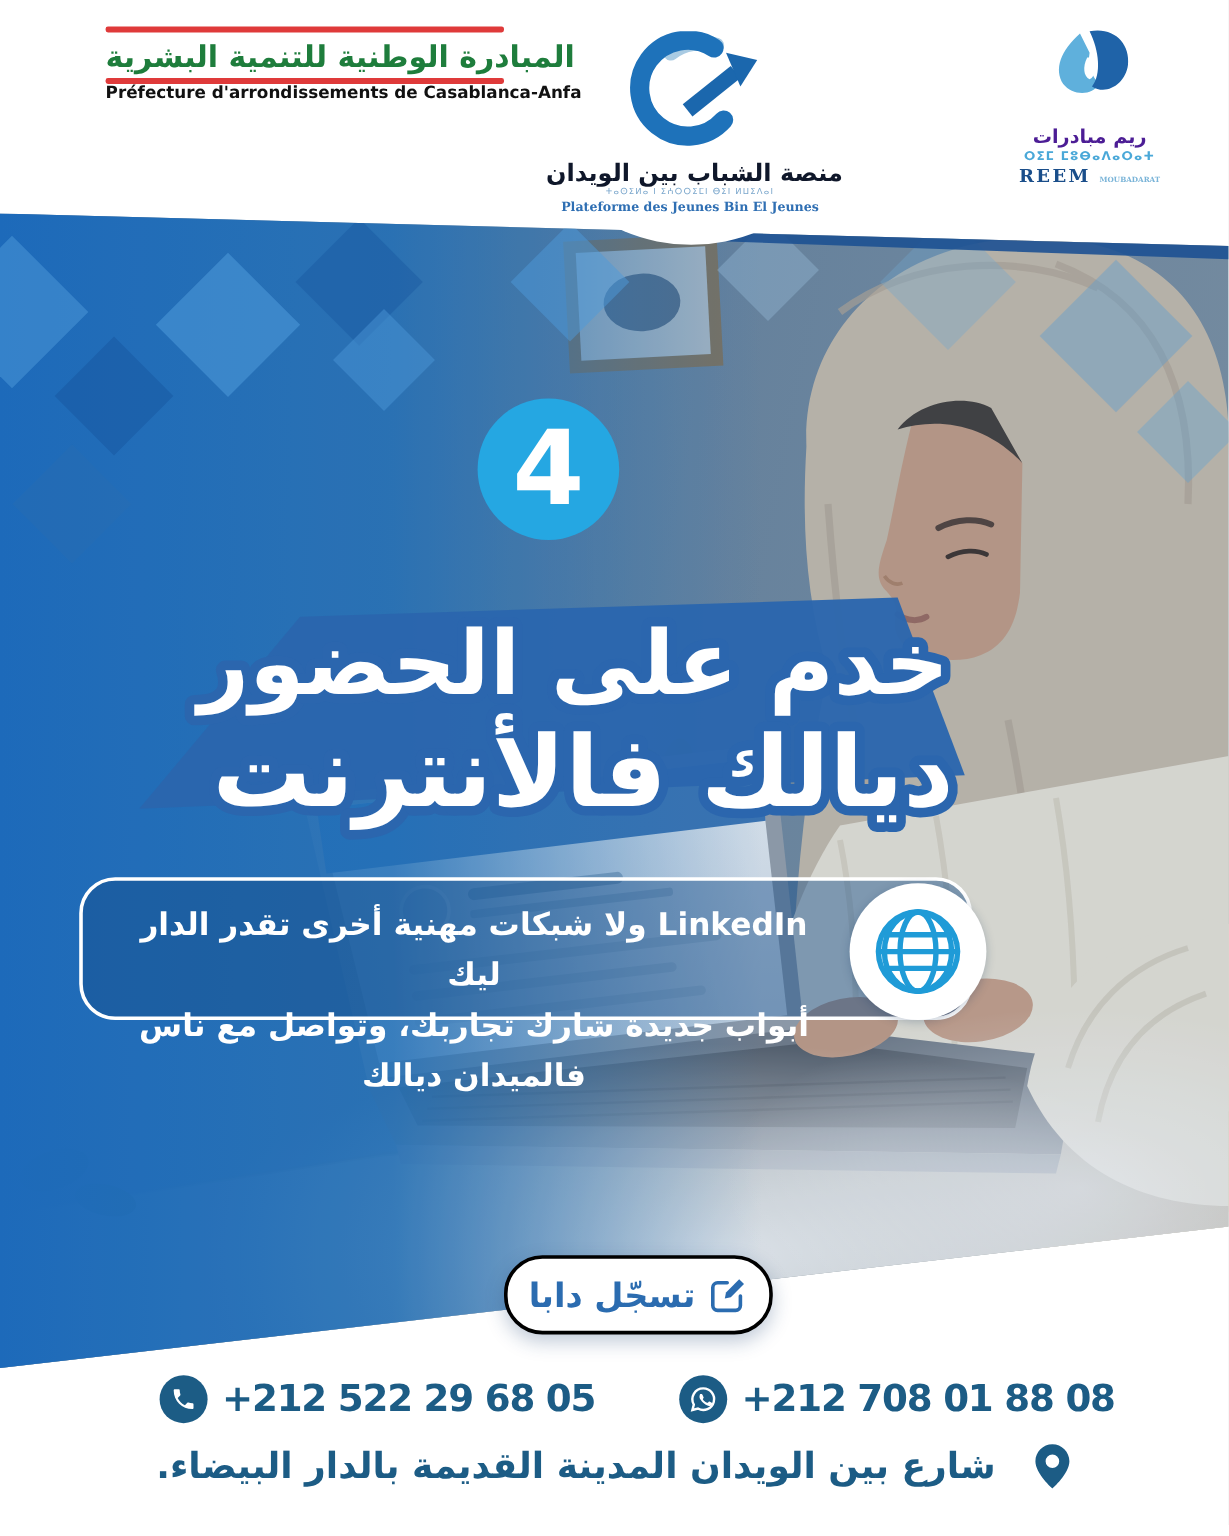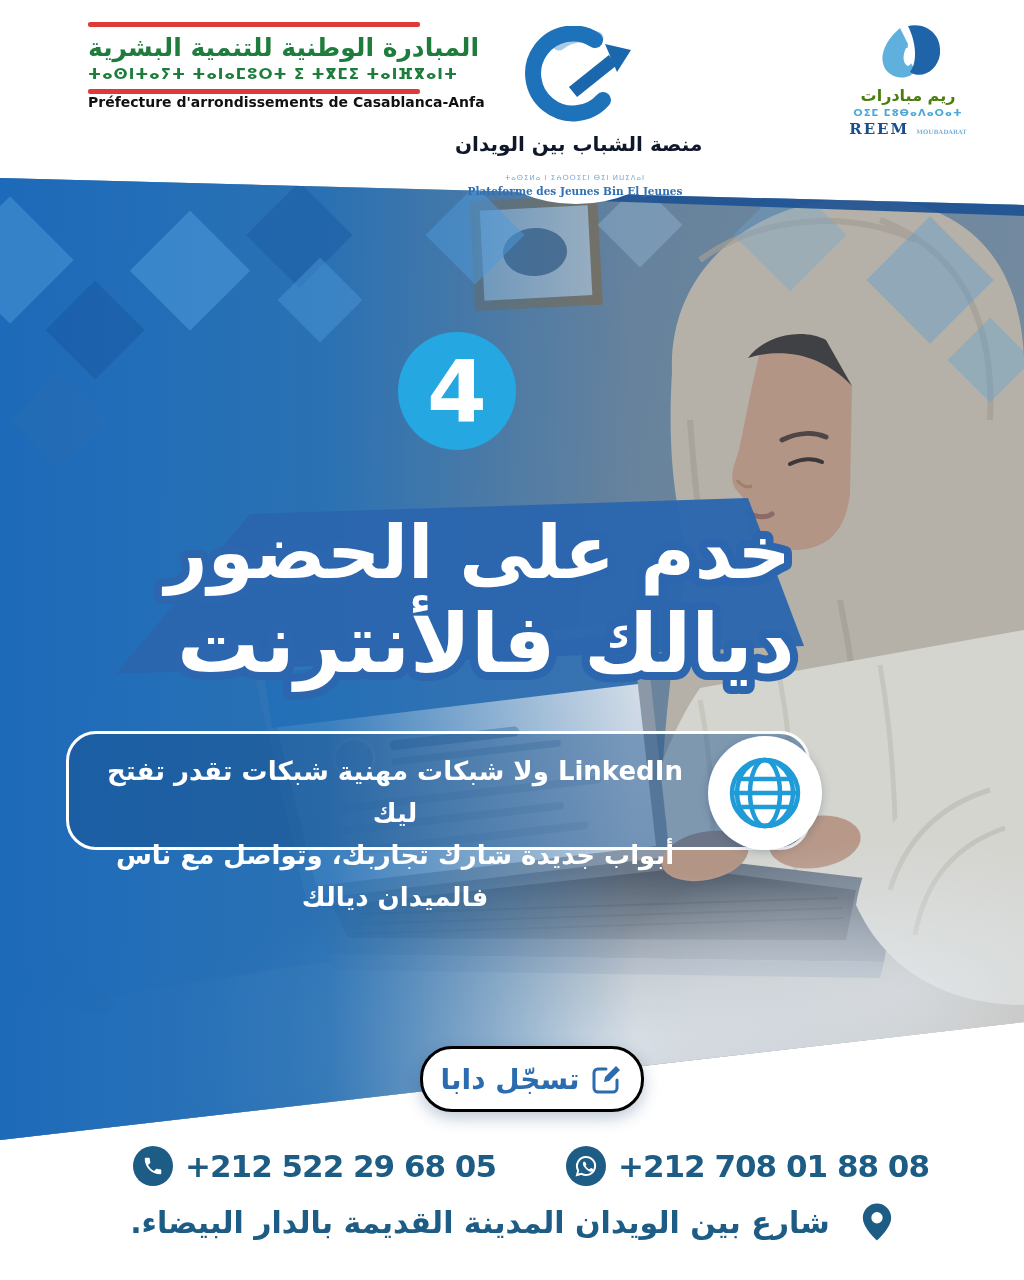--- a/index.html
+++ b/index.html
@@ -13,24 +13,24 @@
   .logo-bump{position:absolute;left:430px;top:-92px;width:292px;height:296px;
              background:#ffffff;border-radius:50%;}
   .indh{position:absolute;left:88px;top:22px;width:332px;text-align:center;}
   .indh .rule{height:5px;background:#df3a3a;border-radius:2px;}
   .indh .t-ar{color:#1e7d3c;font-weight:bold;font-size:25px;line-height:1.2;margin:6px 0 2px;white-space:nowrap;}
   .indh .t-tif{color:#1e7d3c;font-weight:bold;font-size:15px;letter-spacing:1px;margin:0 0 6px;white-space:nowrap;}
   .indh .p-ar{color:#222;font-weight:bold;font-size:23px;margin:8px 0 2px;white-space:nowrap;}
   .indh .p-fr{color:#111;font-weight:bold;font-size:14px;white-space:nowrap;}
   .platform{position:absolute;left:455px;top:26px;width:240px;text-align:center;}
   .platform .n-ar{color:#0f172a;font-weight:bold;font-size:20px;margin-top:2px;white-space:nowrap;}
-  .platform .n-tif{color:#7ba7cc;font-size:7px;letter-spacing:1px;margin-top:18px;white-space:nowrap;}
+  .platform .n-tif{color:#7ba7cc;font-size:7px;letter-spacing:1px;margin-top:0;white-space:nowrap;}
   .platform .n-fr{color:#2f6fb3;font-family:"DejaVu Serif",serif;font-weight:bold;font-size:10.5px;margin-top:3px;white-space:nowrap;}
   .reem{position:absolute;left:845px;top:20px;width:126px;text-align:center;}
-  .reem .r-ar{color:#4d7c0f;font-weight:bold;font-size:16px;margin-top:0;white-space:nowrap;}
+  .reem .r-ar{color:#4c1d95;font-weight:bold;font-size:16px;margin-top:18px;white-space:nowrap;}
   .reem .r-tif{color:#4aa8d8;font-weight:bold;font-size:10px;letter-spacing:1px;margin-top:2px;white-space:nowrap;}
   .reem .r-la{color:#1a4e8a;font-family:"DejaVu Serif",serif;font-weight:bold;font-size:15px;letter-spacing:2px;margin-top:2px;white-space:nowrap;}
   .reem .r-la small{color:#7ab4d8;font-size:6px;letter-spacing:0;}
   
   .step{position:absolute;left:398px;top:332px;width:118px;height:118px;border-radius:50%;
         background:#25a7e2;color:#fff;display:flex;align-items:center;justify-content:center;
         font-size:86px;font-weight:bold;line-height:1;}
   
   .headline-layer{position:absolute;inset:0;pointer-events:none;}
   .headline-layer text{font-family:"DejaVu Sans",sans-serif;font-weight:bold;fill:#ffffff;
@@ -196,21 +196,20 @@
     <polygon points="250,514 748,498 804,646 116,674" fill="#2b66ae" opacity="0.96"></polygon>
     <text x="478" y="578" font-size="74" stroke-width="16">خدم على الحضور</text>
     <text x="486" y="672" font-size="82" stroke-width="16">ديالك فالأنترنت</text>
   </svg>
 
   <div class="logo-bump"></div>
 
   <div class="indh">
     <div class="rule"></div>
     <div class="t-ar">المبادرة الوطنية للتنمية البشرية</div>
-    <div class="t-tif">ⵜⴰⵙⵏⵜⴰⵢⵜ ⵜⴰⵏⴰⵎⵓⵔⵜ ⵉ ⵜⴳⵎⵉ ⵜⴰⵏⴼⴳⴰⵏⵜ</div>
     <div class="rule"></div>
     <div class="p-fr">Préfecture d'arrondissements de Casablanca-Anfa</div>
   </div>
 
   <div class="platform">
     <svg width="120" height="100" viewBox="0 0 120 100">
       <path d="M44,18 A40,40 0 0,1 82,12" stroke="#a9cbe3" stroke-width="13" fill="none" stroke-linecap="round"></path>
       <path d="M80,14 A40,40 0 1,0 88,74" stroke="#1e72ba" stroke-width="16" fill="none" stroke-linecap="round"></path>
       <line x1="58" y1="66" x2="98" y2="34" stroke="#1b67ad" stroke-width="13"></line>
       <polygon points="90,18 116,24 102,46" fill="#1b67ad"></polygon>
@@ -232,21 +231,21 @@
       <span>REEM</span>
       <small>MOUBADARAT</small>
     </div>
   </div>
 
   <div class="step">
     <span>4</span>
   </div>
 
   <div class="info">
-    <div>LinkedIn ولا شبكات مهنية شبكات تقدر تفتح ليك</div>
+    <div>LinkedIn ولا شبكات مهنية أخرى تقدر الدار ليك</div>
     <div>أبواب جديدة شارك تجاربك، وتواصل مع ناس فالميدان ديالك</div>
   </div>
   <div class="globe-wrap">
     <svg width="80" height="80" viewBox="0 0 80 80" stroke="#1f9bd7" stroke-width="4.5" fill="none">
       <circle cx="40" cy="40" r="33"></circle>
       <ellipse cx="40" cy="40" rx="15" ry="33"></ellipse>
       <ellipse cx="40" cy="40" rx="28" ry="33"></ellipse>
       <line x1="8" y1="40" x2="72" y2="40"></line>
       <line x1="12" y1="26" x2="68" y2="26"></line>
       <line x1="12" y1="54" x2="68" y2="54"></line>

